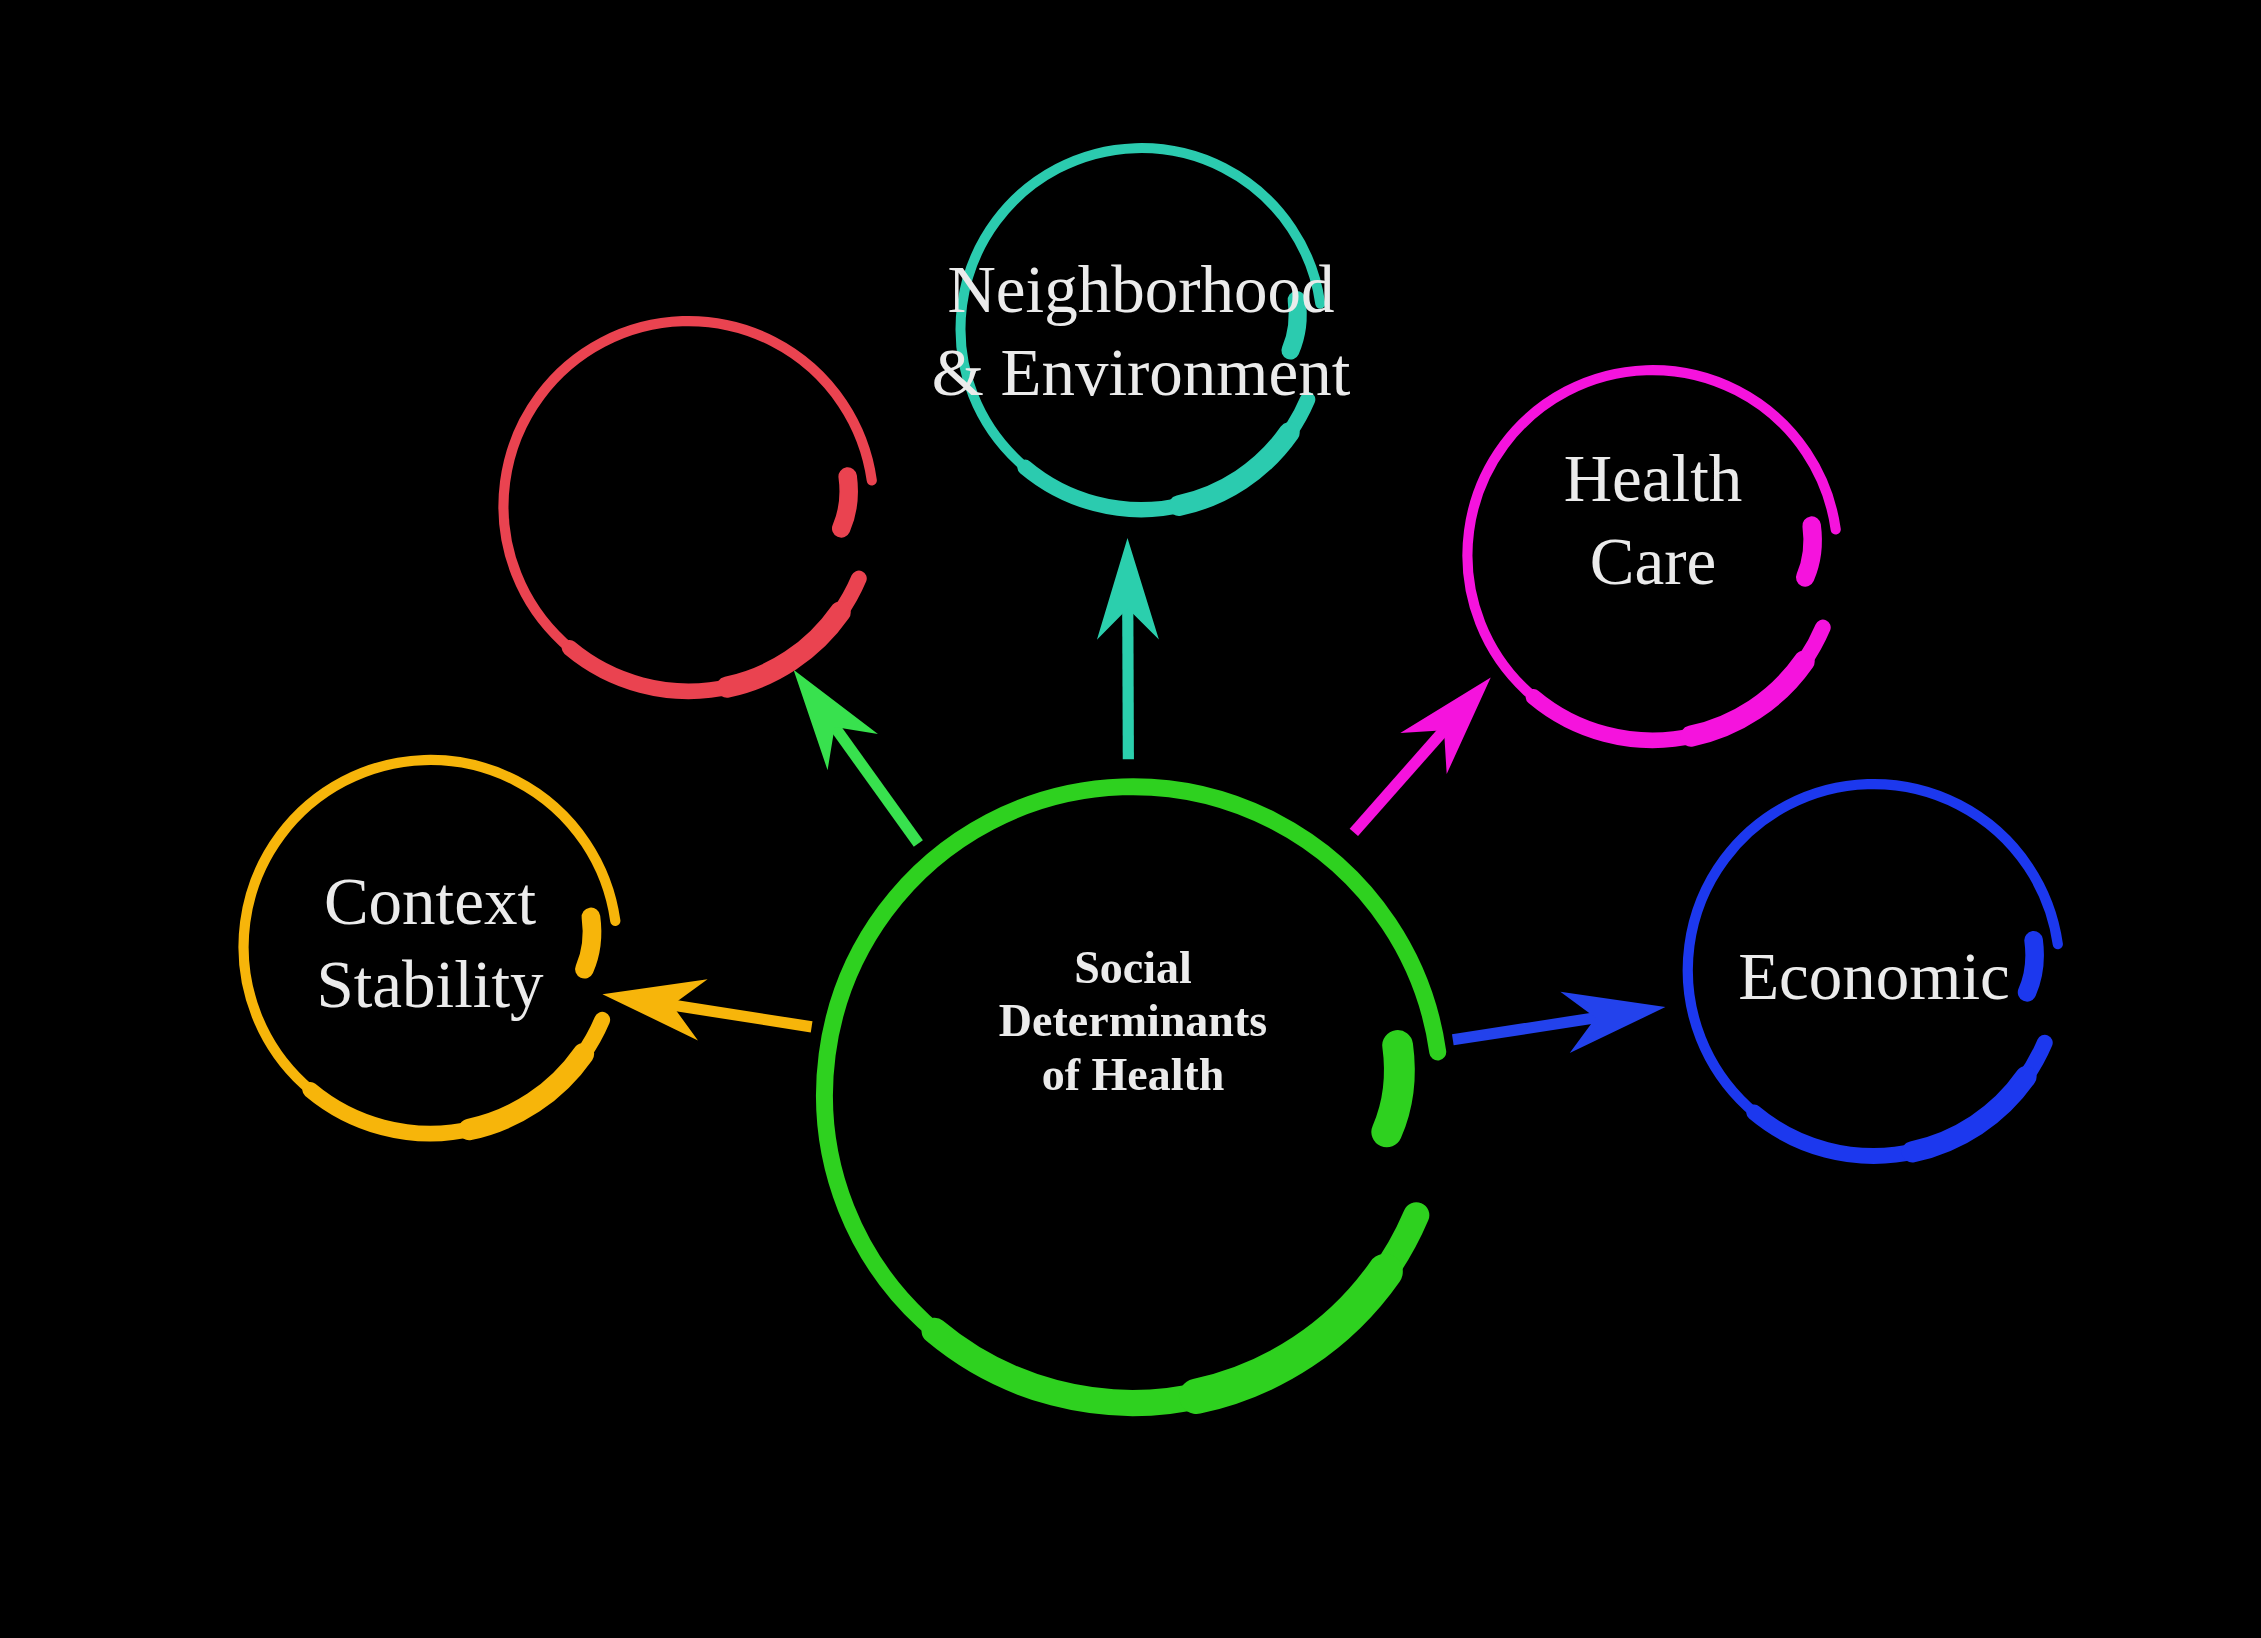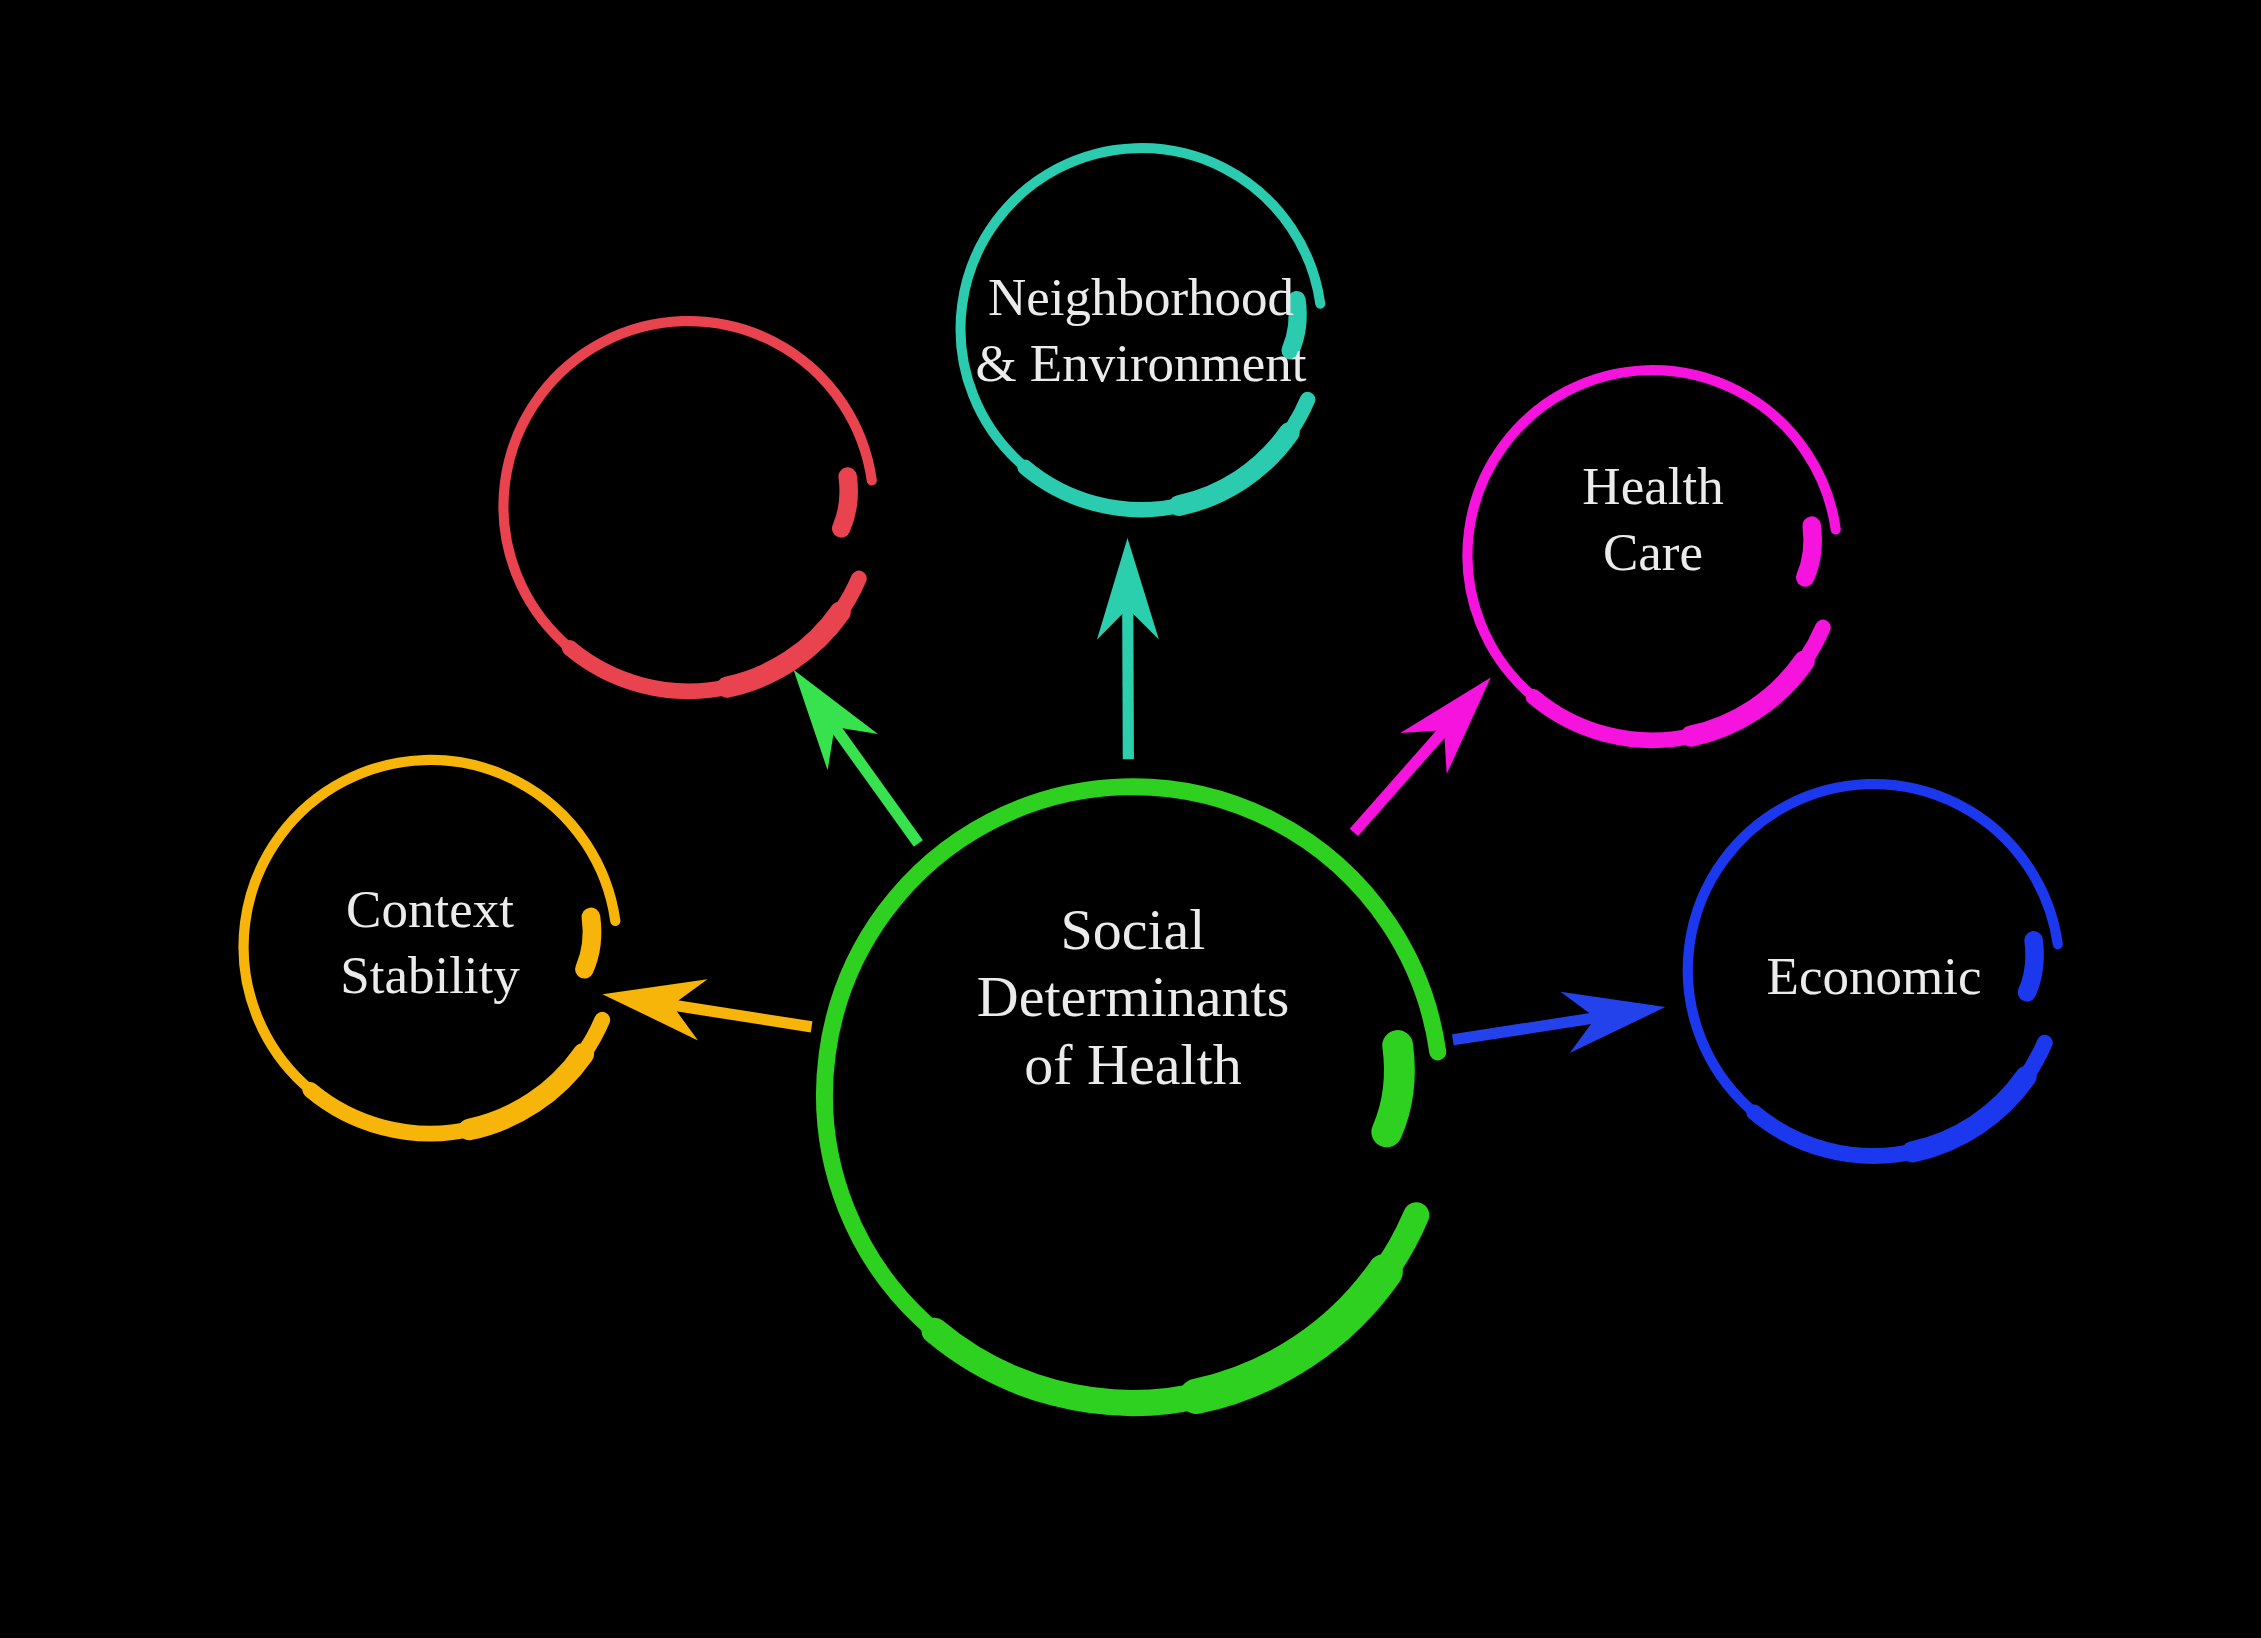--- a/index.html
+++ b/index.html
@@ -8,22 +8,22 @@
   svg{position:absolute;left:0;top:0;}
   .label{
     position:absolute;
     transform:translate(-50%,-50%);
     text-align:center;
     color:#ebebeb;
     font-family:"Liberation Serif", serif;
     white-space:pre-line;
     pointer-events:none;
   }
-  .center-label{font-size:58px;font-weight:normal;line-height:1.16;}
-  .node-label{font-size:53px;line-height:1.24;}
+  .center-label{font-size:46px;font-weight:bold;line-height:1.16;margin-top:24px;}
+  .node-label{font-size:67px;line-height:1.24;}
 </style>
 </head>
 <body>
 
 <div class="stage">
   <svg id="art" width="2261" height="1638" viewBox="0 0 2627 1903">
       <g transform="translate(943 1193) rotate(-171.11)">
         <line x1="0" y1="0" x2="166.0" y2="0" stroke="#f7b50a" stroke-width="13"></line>
         <polygon points="246.0,0 128.0,-36 164.0,0 128.0,36" fill="#f7b50a"></polygon>
       </g>

